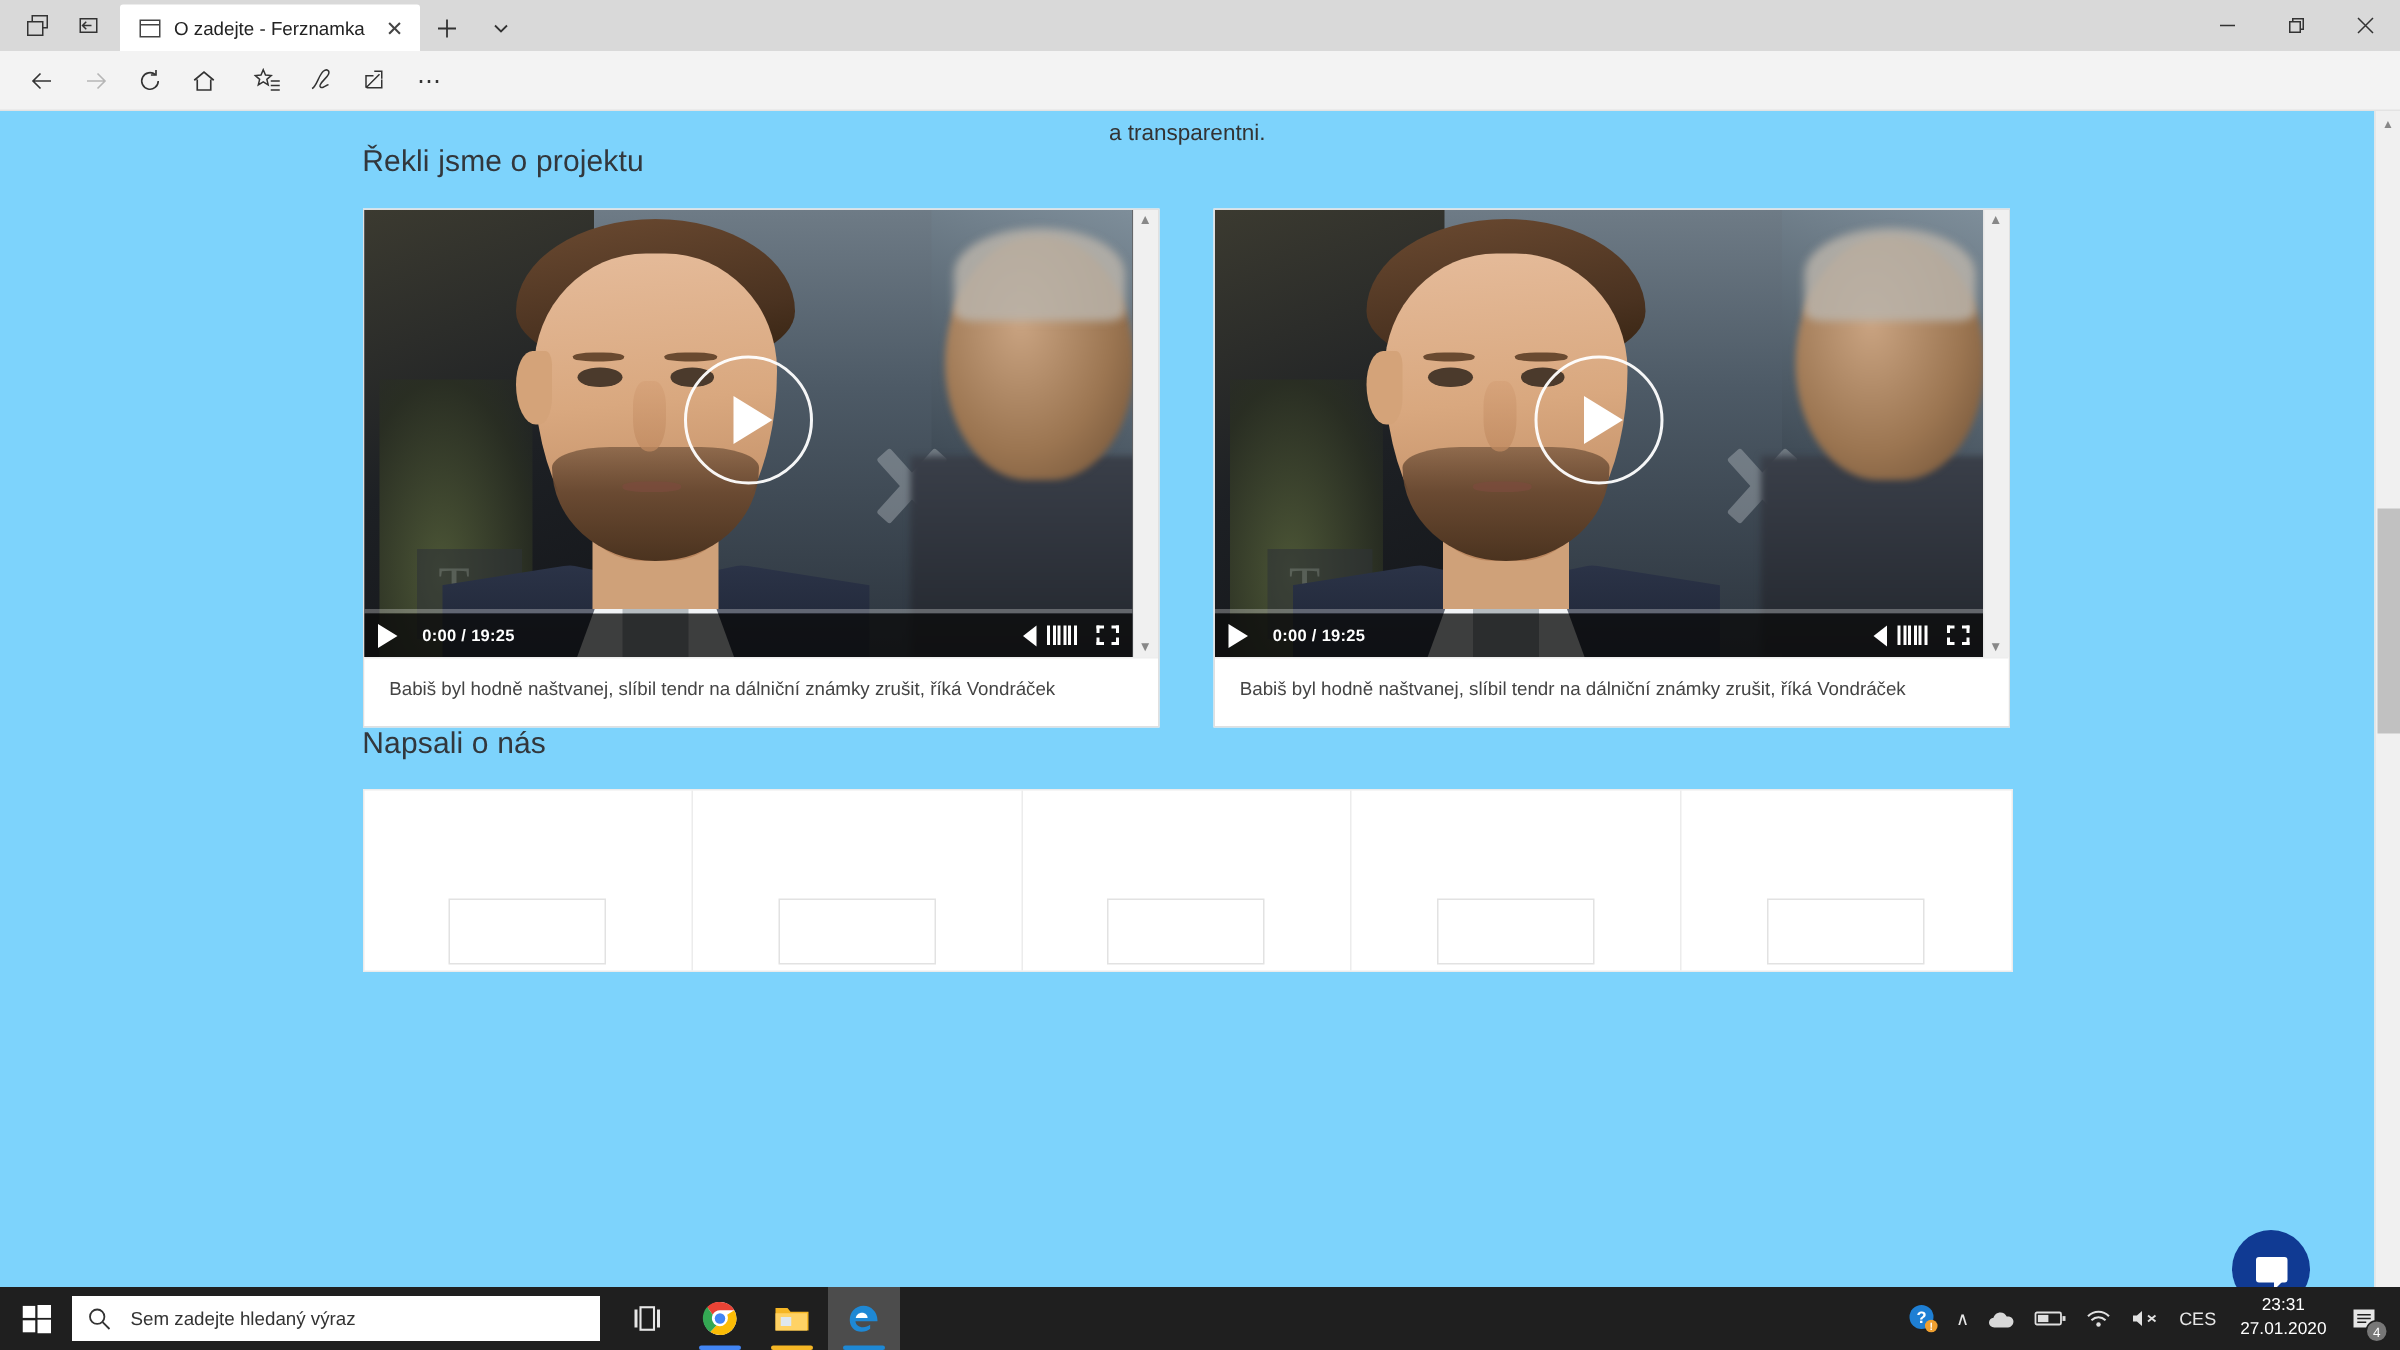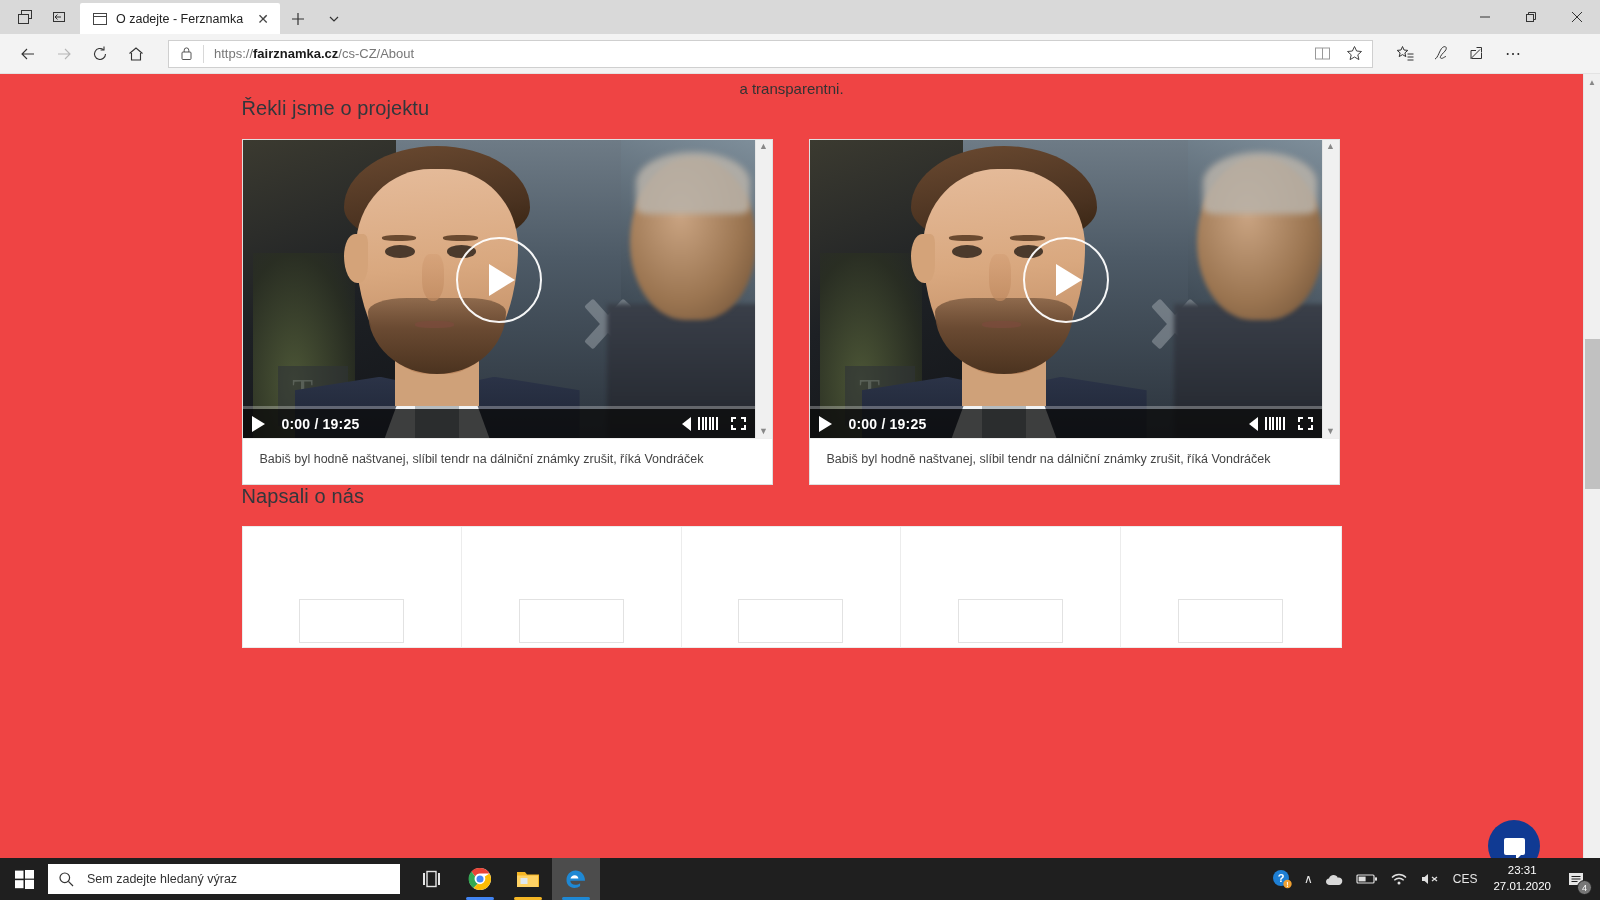--- a/index.html
+++ b/index.html
@@ -74,21 +74,21 @@
   .url-text b { color:#1a1a1a; font-weight:600; }
   .url-icn {
     width:32px; height:26px; display:flex; align-items:center; justify-content:center;
     color:#444; flex:0 0 32px;
   }
   .navright { display:flex; align-items:center; margin-left:6px; }
 
   
   .viewport { flex:1 1 auto; position:relative; background:#f3f3f3; overflow:hidden; }
   .page {
-    position:absolute; left:0; top:0; right:17px; bottom:0; background:#ef4444;
+    position:absolute; left:0; top:0; right:17px; bottom:0; background:#7dd3fc;
     overflow:hidden;
   }
   .page-inner { position:relative; width:100%; height:100%; }
 
   .toptext {
     text-align:center; font-size:15px; color:#333; padding-top:6px;
     font-family:"Liberation Sans", sans-serif;
   }
 
   .content { width:1100px; margin:0 auto; position:relative; }
@@ -227,21 +227,21 @@
   }
 
   
   .vctrl {
     position:absolute; left:0; right:0; bottom:0; height:29px;
     background:rgba(12,12,12,.78); display:flex; align-items:center;
     padding:0 9px; color:#fff;
   }
   .vctrl .vplay { width:0;height:0;border-left:13px solid #fff;
     border-top:8px solid transparent;border-bottom:8px solid transparent; flex:0 0 13px; }
-  .vctrl .vtime { font-size:14px; margin-left:17px; letter-spacing:.2px; font-weight:600; }
+  .vctrl .vtime { font-size:11px; margin-left:17px; letter-spacing:.2px; font-weight:600; }
   .vctrl .vspacer { flex:1 1 auto; }
   .vctrl .vspeaker {
     width:0;height:0;border-right:9px solid #fff;
     border-top:7px solid transparent;border-bottom:7px solid transparent; margin-right:7px;
   }
   .vctrl .vbars { display:flex; gap:1.5px; margin-right:13px; }
   .vctrl .vbars i { display:block; width:2px; height:13px; background:#fff; }
   .vctrl .vfull { position:relative; width:15px; height:13px; }
   .vctrl .vfull span { position:absolute; width:5px; height:5px; border:2px solid #fff; }
   .vctrl .vfull .c1 { left:0; top:0; border-right:0; border-bottom:0; }
@@ -414,41 +414,20 @@
           <path d="M14.5 9a5.5 5.5 0 1 1-1.9-4.2" fill="none" stroke="#333" stroke-width="1.1"></path>
           <path d="M13 1.6V5h-3.4" fill="none" stroke="#333" stroke-width="1.1"></path>
         </svg>
     </div>
     <div class="navbtn">
       <svg width="18" height="18" viewBox="0 0 18 18">
           <path d="M2.5 8.5 9 3l6.5 5.5M4.5 8v7h9V8" fill="none" stroke="#333" stroke-width="1.1"></path>
         </svg>
     </div>
 
-    <div class="urlbar">
-      <span class="url-lock">
-        <svg width="13" height="15" viewBox="0 0 13 15">
-            <rect x="2" y="6" width="9" height="7.5" rx="1" fill="none" stroke="#555"></rect>
-            <path d="M4.2 6V4.2a2.3 2.3 0 0 1 4.6 0V6" fill="none" stroke="#555"></path>
-          </svg>
-      </span>
-      <span class="url-sep"></span>
-      <span class="url-text"><span>https://</span><b>fairznamka.cz</b><span>/cs-CZ/About</span></span>
-      <span class="url-icn">
-        <svg width="17" height="15" viewBox="0 0 17 15">
-            <rect x="1.5" y="2" width="14" height="11" fill="none" stroke="#999"></rect>
-            <path d="M8.5 2v11" stroke="#999"></path>
-          </svg>
-      </span>
-      <span class="url-icn">
-        <svg width="17" height="17" viewBox="0 0 17 17">
-            <path d="M8.5 1.5 10.6 6l4.9.5-3.7 3.3 1.1 4.8-4.4-2.6-4.4 2.6 1.1-4.8L1.5 6.5 6.4 6z" fill="none" stroke="#444"></path>
-          </svg>
-      </span>
-    </div>
 
     <div class="navright">
       <div class="navbtn">
         <svg width="19" height="17" viewBox="0 0 19 17">
             <path d="M6.5 1.5 8 5l3.8.4-2.9 2.5.9 3.7L6.5 9.6 3.2 11.6l.9-3.7L1.2 5.4 5 5z" fill="none" stroke="#333"></path>
             <path d="M11.5 9h6M11.5 12h6M11.5 15h6" stroke="#333"></path>
           </svg>
       </div>
       <div class="navbtn">
         <svg width="19" height="17" viewBox="0 0 19 17">

